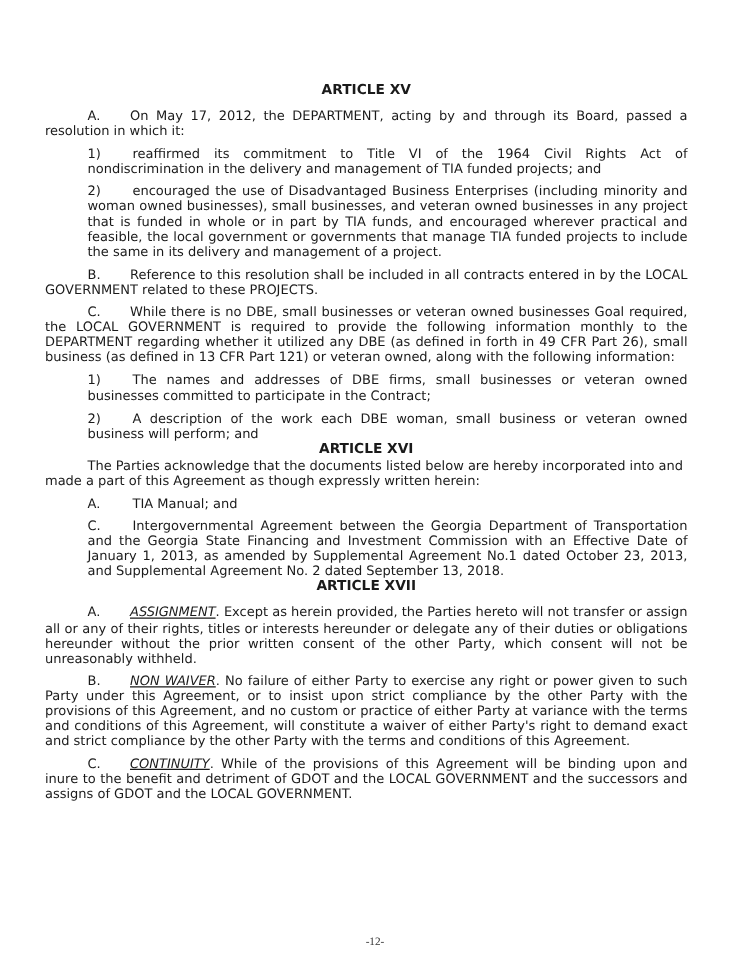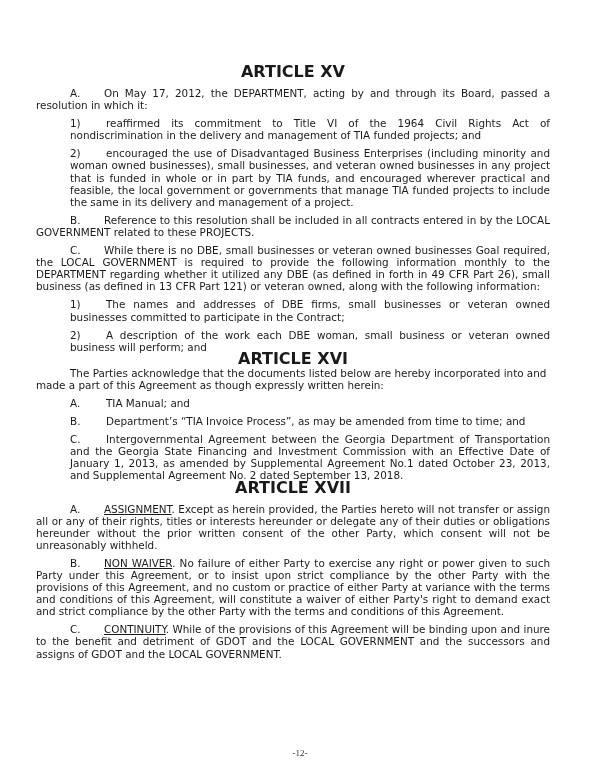--- a/index.html
+++ b/index.html
@@ -1,25 +1,25 @@
 <!DOCTYPE html>
 <html><head>
 <meta charset="utf-8">
 <style>
   html, body { margin: 0; padding: 0; background: #ffffff; }
   body { width: 600px; height: 776px; position: relative; overflow: hidden;
          font-family: "DejaVu Sans", sans-serif; color: #1a1a1a; }
   .page { position: absolute; left: 36px; top: 66px; width: 514px; font-size: 10.4px; line-height: 12.1px; }
-  .heading { text-align: center; font-weight: bold; font-size: 16px; line-height: 12px; }
+  .heading { text-align: center; font-weight: bold; font-size: 11px; line-height: 12px; }
   .para { text-align: justify; margin-top: 6px; }
   .first-indent { text-indent: 34px; }
   .sub { margin-left: 34px; text-align: justify; margin-top: 6px; }
   .lbl { display: inline-block; width: 34px; text-indent: 0; }
   .lbl-sub { display: inline-block; width: 36px; }
-  .u { text-decoration: underline; }
+  .u { text-decoration: underline; font-style: italic; }
   .gap-art { }
   .footer { position: absolute; left: 0; width: 600px; top: 748px; text-align: center;
             font-family: "Liberation Serif", serif; font-size: 9px; color: #333; }
 </style>
 </head>
 <body>
 
 <div class="page">
 
   <div class="heading">ARTICLE XV</div>
@@ -34,21 +34,20 @@
   <div class="para first-indent"><span class="lbl">C.</span><span>While there is no DBE, small businesses or veteran owned businesses Goal required, the LOCAL GOVERNMENT is required to provide the following information monthly to the DEPARTMENT regarding whether it utilized any DBE (as defined in forth in 49 CFR Part 26), small business (as defined in 13 CFR Part 121) or veteran owned, along with the following information:</span></div>
 
   <div class="sub"><span class="lbl-sub">1)</span><span>The names and addresses of DBE firms, small businesses or  veteran owned businesses committed to participate in the Contract;</span></div>
   <div class="sub"><span class="lbl-sub">2)</span><span>A description of the work each DBE woman, small business or  veteran owned business will perform; and</span></div>
 
   <div class="heading gap-art">ARTICLE XVI</div>
 
   <div class="para first-indent" style="margin-top:2px;text-align:left">The Parties acknowledge that the documents listed below are hereby incorporated into and made a part of this Agreement as though expressly written herein:</div>
 
   <div class="sub"><span class="lbl-sub">A.</span><span>TIA Manual; and</span></div>
-  <div class="sub"><span class="lbl-sub">B.</span><span>Department’s “TIA Invoice Process”, as may be amended from time to time; and</span></div>
   <div class="sub"><span class="lbl-sub">C.</span><span>Intergovernmental Agreement between the Georgia Department of Transportation and the Georgia State Financing and Investment Commission with an Effective Date of January 1, 2013, as amended by Supplemental Agreement No.1 dated October 23, 2013, and Supplemental Agreement No. 2 dated September 13, 2018.</span></div>
 
   <div class="heading gap-art">ARTICLE XVII</div>
 
   <div class="para first-indent" style="margin-top:9px"><span class="lbl">A.</span><span class="u">ASSIGNMENT</span><span>.  Except as herein provided, the Parties hereto will not transfer or assign all or any of their rights, titles or interests hereunder or delegate any of their duties or obligations hereunder without the prior written consent of the other Party, which consent will not be unreasonably withheld.</span></div>
 
   <div class="para first-indent"><span class="lbl">B.</span><span class="u">NON WAIVER</span><span>.  No failure of either Party to exercise any right or power given to such Party under this Agreement, or to insist upon strict compliance by the other Party with the provisions of this Agreement, and no custom or practice of either Party at variance with the terms and conditions of this Agreement, will constitute a waiver of either Party's right to demand exact and strict compliance by the other Party with the terms and conditions of this Agreement.</span></div>
 
   <div class="para first-indent"><span class="lbl">C.</span><span class="u">CONTINUITY</span><span>.  While of the provisions of this Agreement will be binding upon and inure to the benefit and detriment of GDOT and the LOCAL GOVERNMENT and the successors and assigns of GDOT and the LOCAL GOVERNMENT.</span></div>
 

